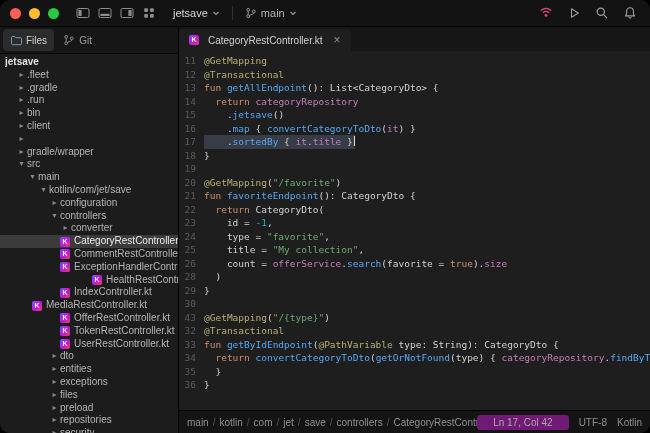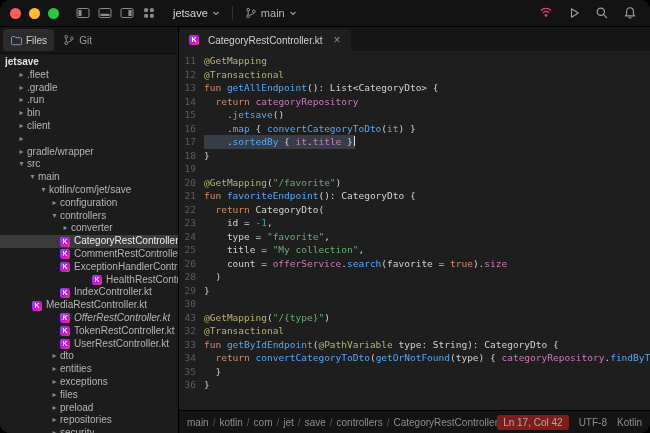--- a/index.html
+++ b/index.html
@@ -45,21 +45,21 @@
   .selline{background:#373c46;}
   .caret{display:inline-block;width:1.5px;height:10px;background:#e0e0e0;margin-left:1px;vertical-align:-1px;}
   .t-plain{color:#d2d2d2}.t-kw{color:#cf8e6d}.t-ann{color:#b8b172}.t-str{color:#6aab73}
   .t-num{color:#2aacb8}.t-fn{color:#56a8f5}.t-prop{color:#c77dbb}.t-it{color:#c77dbb;}
 
   
   .statusbar{height:22px;flex:0 0 22px;background:#141414;border-top:1px solid #000;display:flex;align-items:center;padding:0 8px;font-size:10px;color:#8f8f8f;}
   .crumbs{display:flex;align-items:center;gap:4px;overflow:hidden;white-space:nowrap;}
   .csep{color:#555;}
   .sb-right{margin-left:auto;display:flex;align-items:center;gap:10px;white-space:nowrap;}
-  .chip{background:#7f1d1d;border-radius:3px;padding:2px 6px;color:#ababab;}
+  .chip{background:#701a75;border-radius:3px;padding:2px 16px;color:#ababab;}
   svg{display:block;}
 </style>
 </head>
 <body>
 
 <div class="window">
 
   <div class="titlebar">
     <div class="traffic">
       <span class="tl red"></span>
@@ -233,21 +233,21 @@
             <span class="tlabel">HealthRestController.kt</span>
           </div>
           <div class="trow" style="padding-left: 60px;">
             <span class="kicon">K</span>
             <span class="tlabel">IndexController.kt</span>
           </div>
           <div class="trow" style="padding-left: 32px;">
             <span class="kicon">K</span>
             <span class="tlabel">MediaRestController.kt</span>
           </div>
-          <div class="trow" style="padding-left: 60px; font-style: italic;">
+          <div class="trow" style="padding-left: 60px;">
             <span class="kicon">K</span>
             <span class="tlabel">OfferRestController.kt</span>
           </div>
           <div class="trow" style="padding-left: 60px;">
             <span class="kicon">K</span>
             <span class="tlabel">TokenRestController.kt</span>
           </div>
           <div class="trow" style="padding-left: 60px;">
             <span class="kicon">K</span>
             <span class="tlabel">UserRestController.kt</span>

